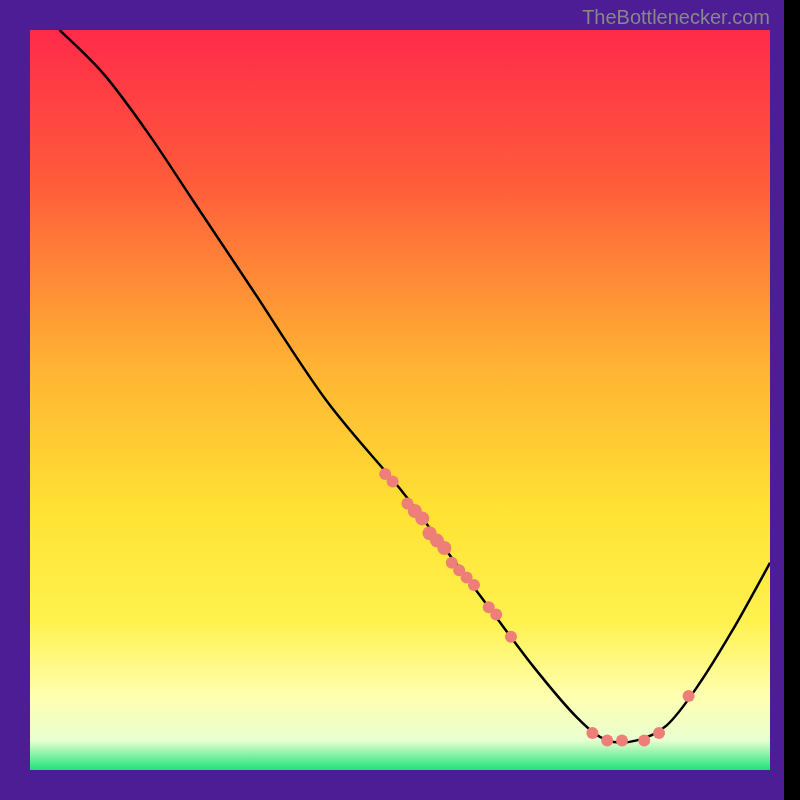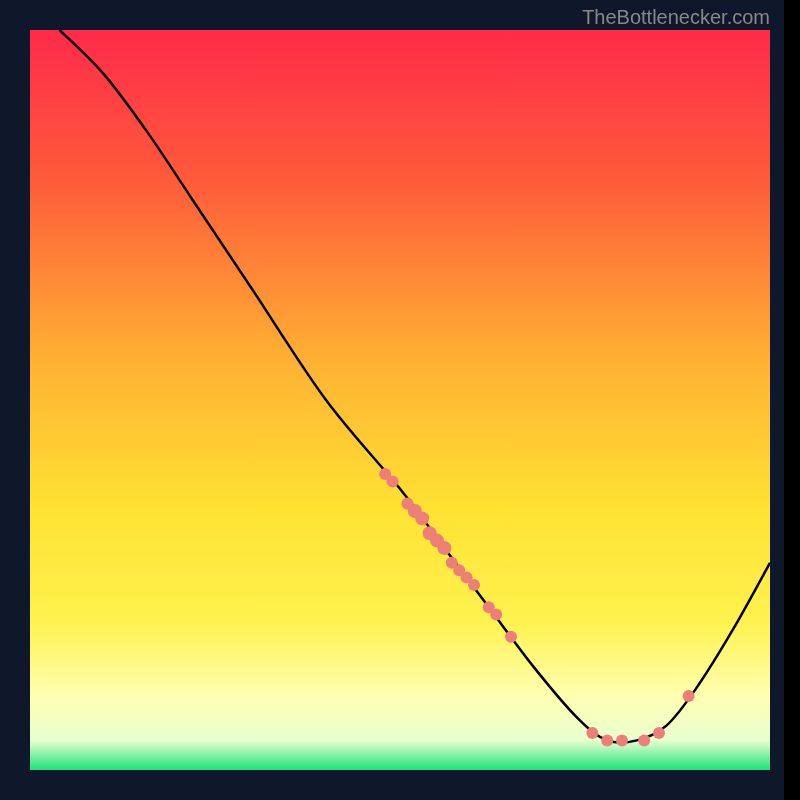--- a/index.html
+++ b/index.html
@@ -8,21 +8,21 @@
     background: #000;
     width: 800px;
     height: 800px;
     overflow: hidden;
     font-family: Arial, sans-serif;
   }
   .container {
     position: relative;
     width: 784px;
     height: 800px;
-    background: #0f172a;
+    background: #4c1d95;
   }
   .attribution {
     position: absolute;
     top: 6px;
     right: 14px;
     color: #888;
     font-size: 20px;
     font-weight: normal;
     z-index: 10;
   }

